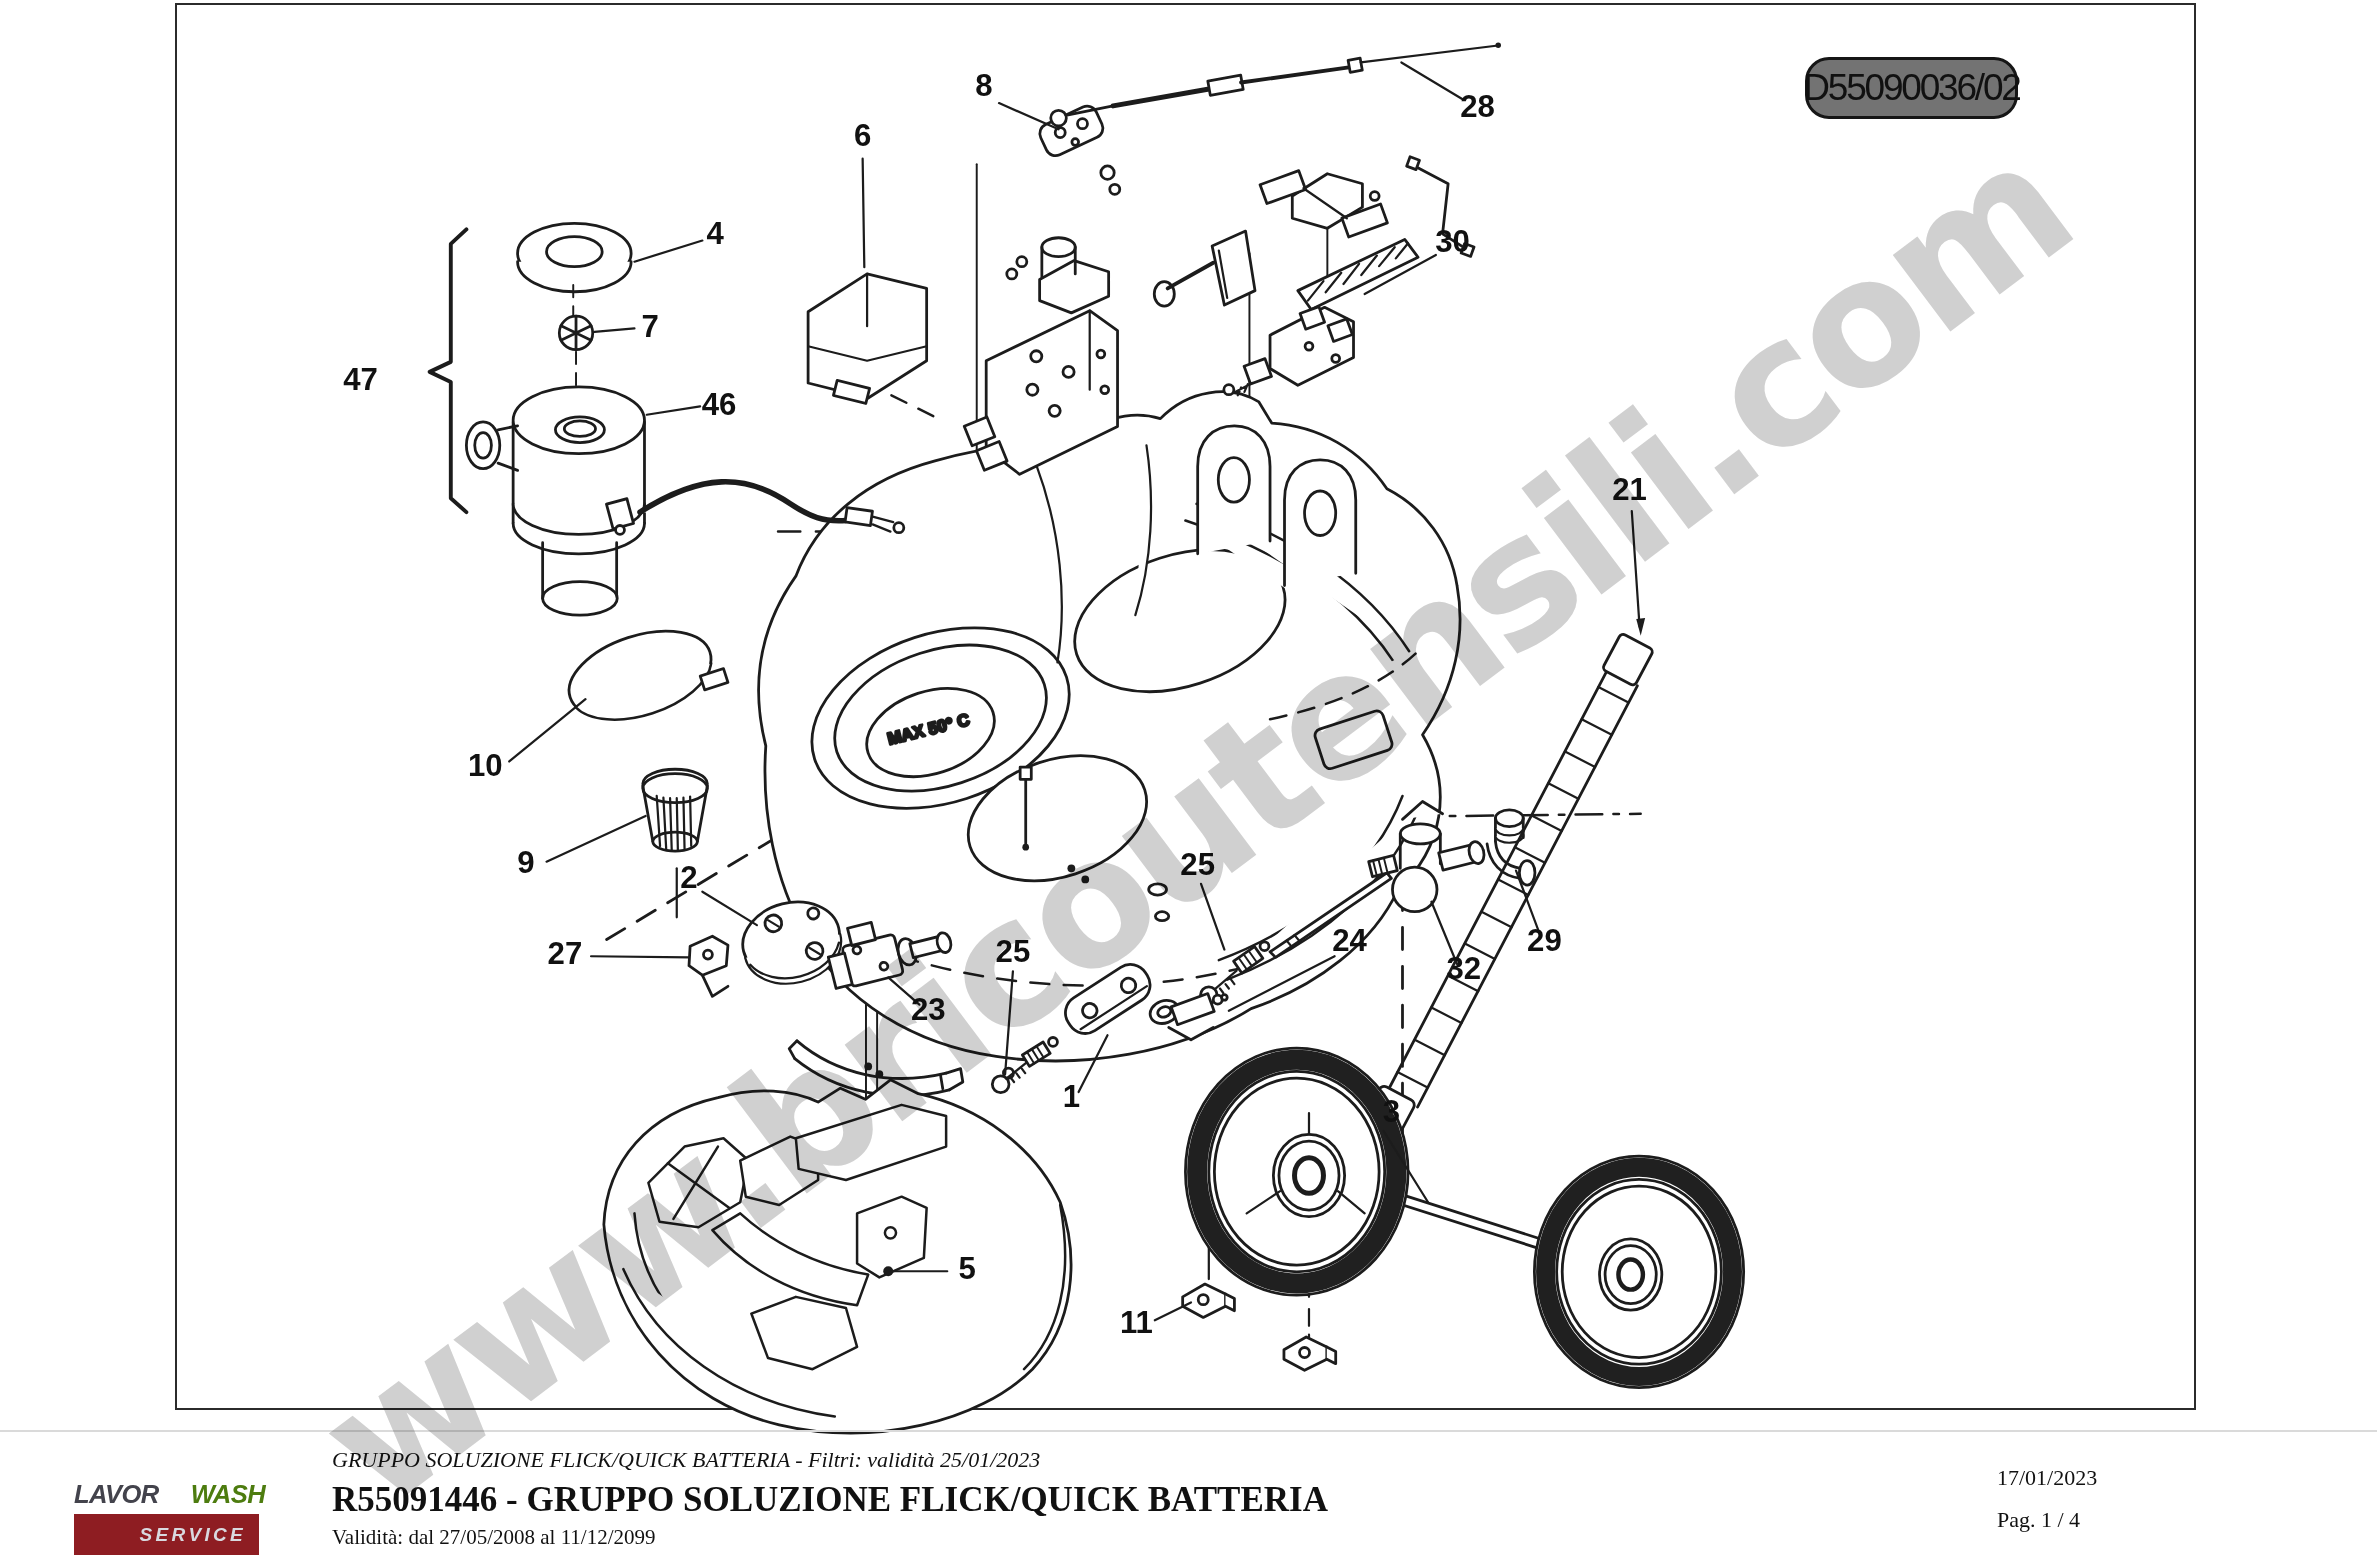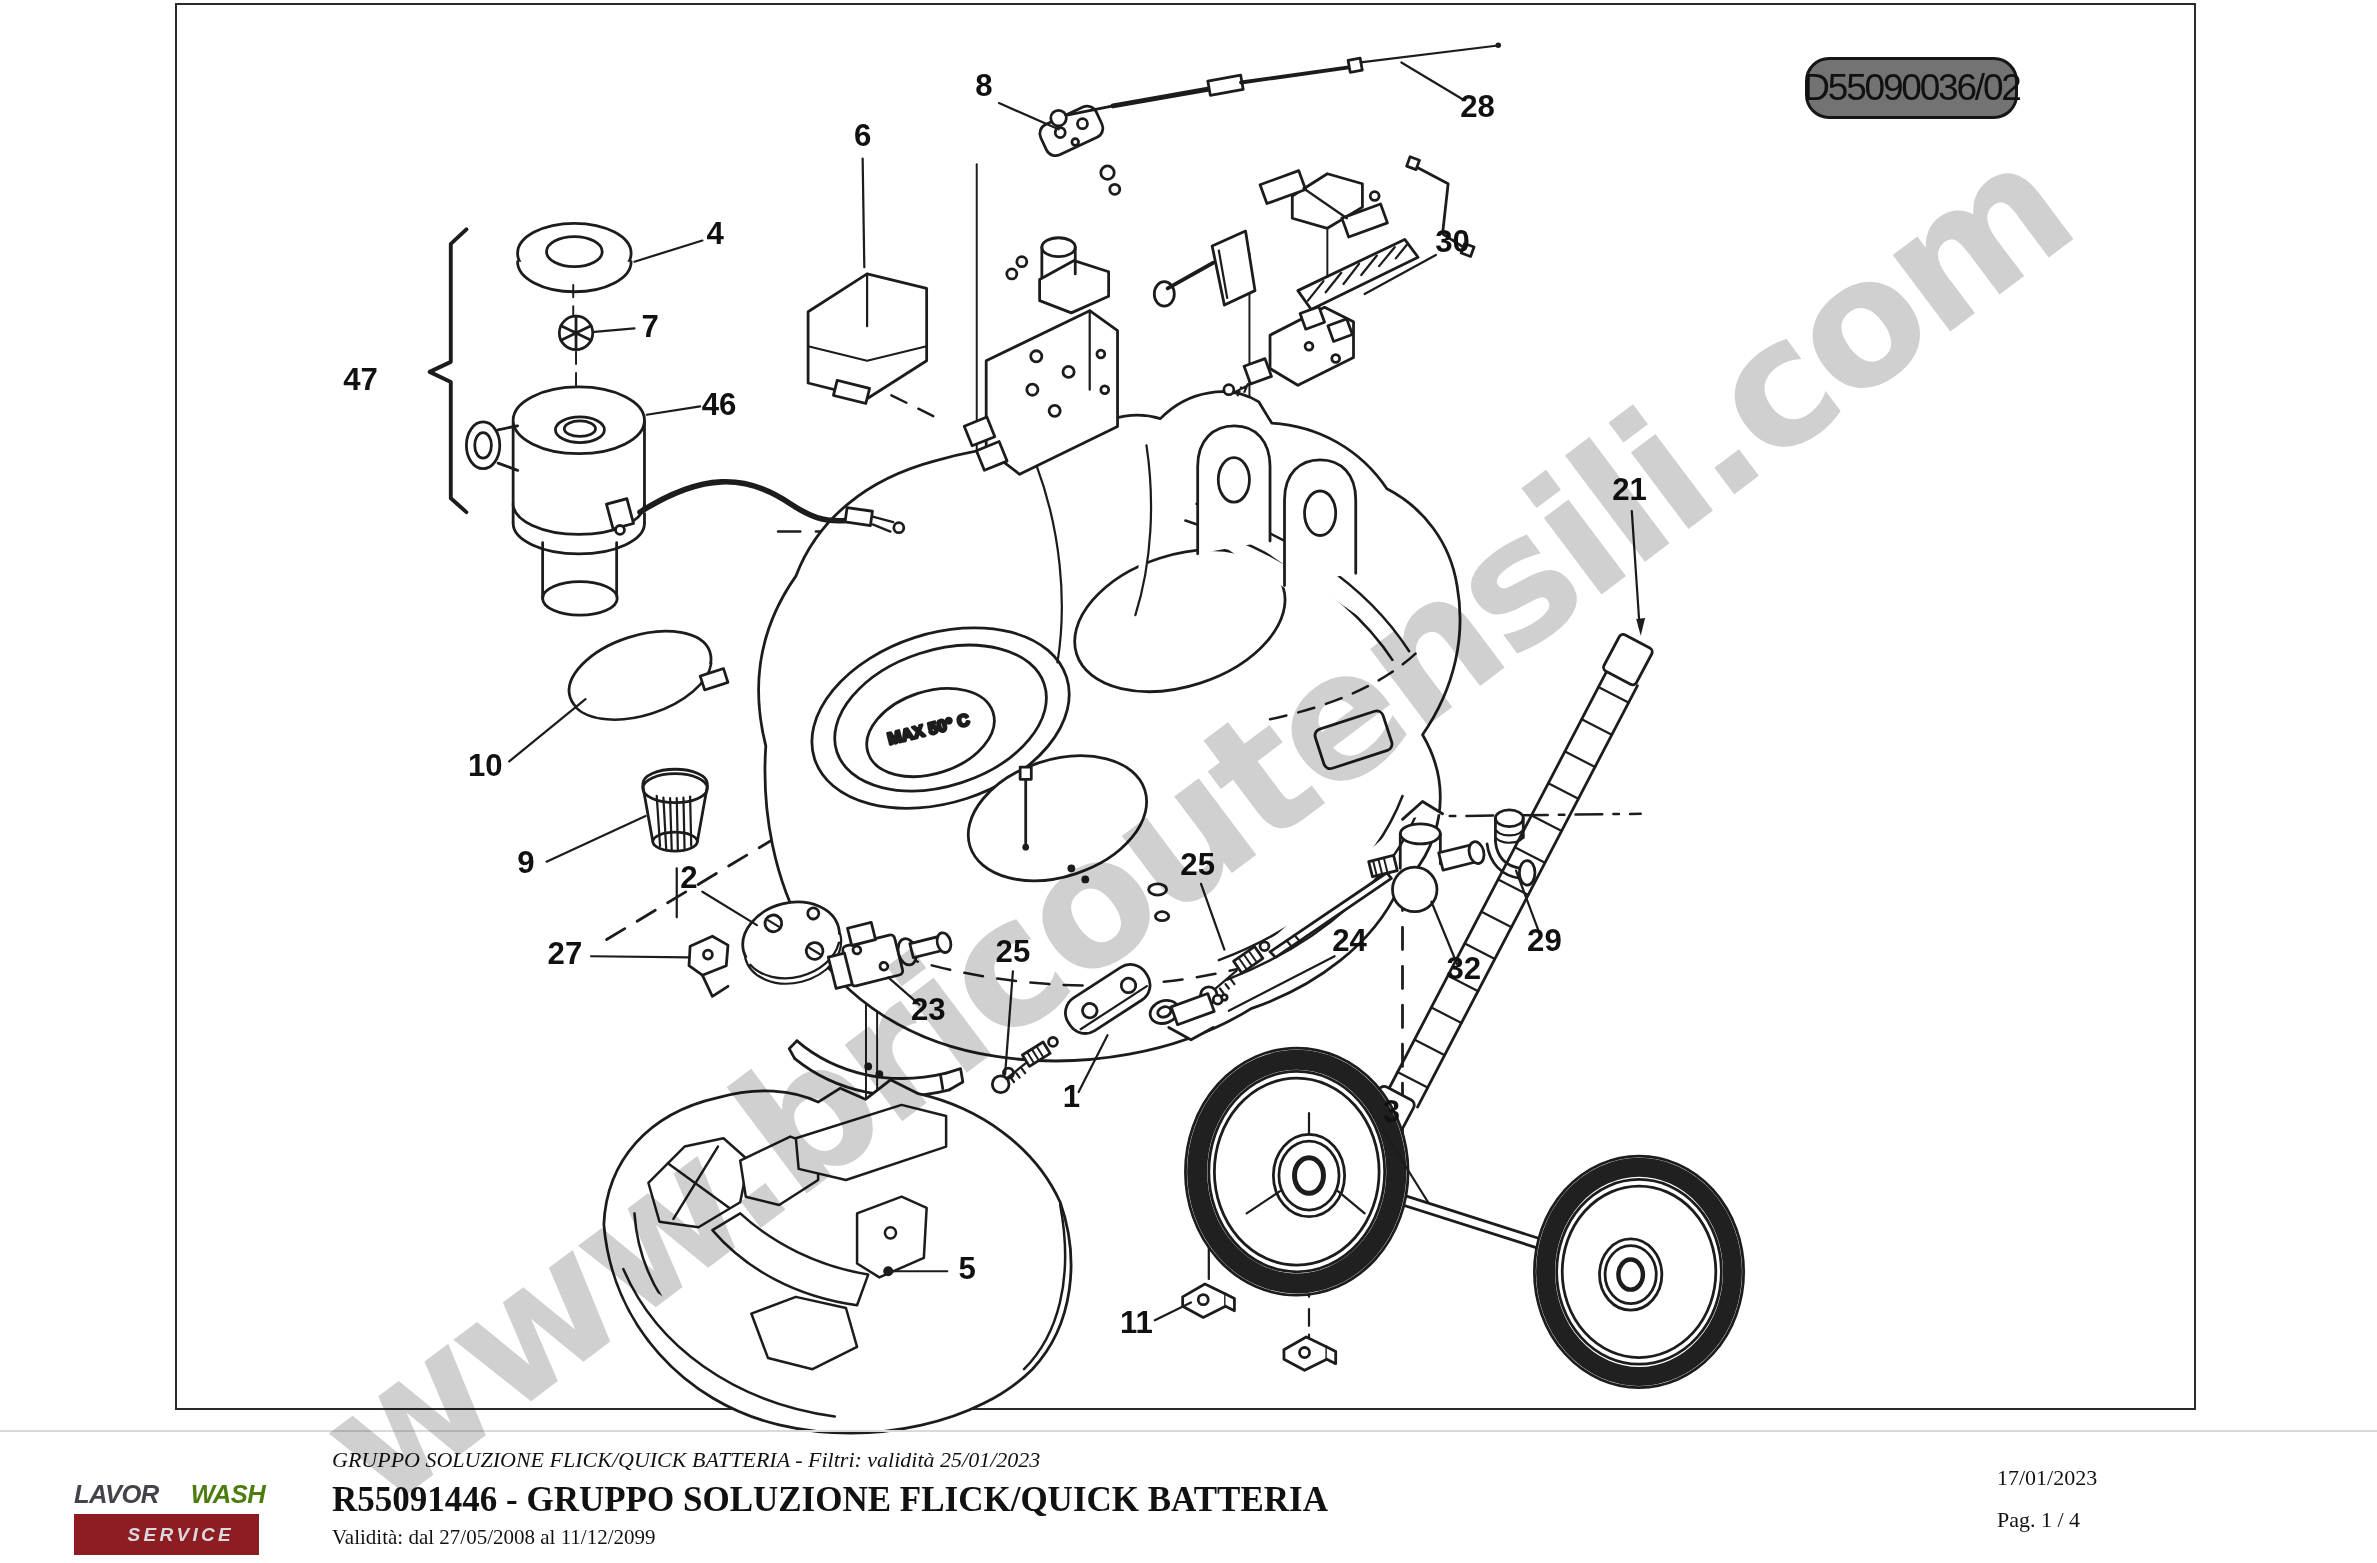--- a/index.html
+++ b/index.html
@@ -19,21 +19,21 @@
              font-family:"DejaVu Sans",sans-serif;font-weight:700;
              font-size:175px;letter-spacing:-5.6px;color:#c6c6c6;opacity:.82;
              white-space:nowrap;}
   .sep{position:absolute;left:0;top:1430px;width:2377px;height:1.7px;background:#dadada;}
   .logo{position:absolute;left:74px;top:1474px;width:185px;height:81px;}
   .logo .top{height:40px;display:flex;align-items:center;
              font-style:italic;font-weight:900;font-size:25.6px;letter-spacing:-0.6px;gap:32px;}
   .logo .top .b1{color:#43434c;}
   .logo .top .b2{color:#4d7c0f;}
   .logo .red{height:41px;background:#8e1d22;display:flex;align-items:center;
-             justify-content:flex-end;padding-right:25px;box-sizing:border-box;
+             justify-content:flex-end;padding-right:13px;box-sizing:border-box;
              font-style:italic;font-weight:800;font-size:19px;letter-spacing:3.3px;
              color:#d9d9df;}
   .f-serif{font-family:"Liberation Serif",serif;position:absolute;white-space:nowrap;}
   .series{left:332px;top:1447px;font-style:italic;font-size:22px;}
   .title{left:332px;top:1480px;font-weight:bold;font-size:35px;}
   .validity{left:332px;top:1525px;font-size:21px;}
   .fdate{left:1997px;top:1465px;font-size:22px;}
   .fpage{left:1997px;top:1507px;font-size:22px;}
   text.co{font-family:"Liberation Sans",sans-serif;font-size:56px;font-weight:700;
           fill:#111;text-anchor:middle;}

